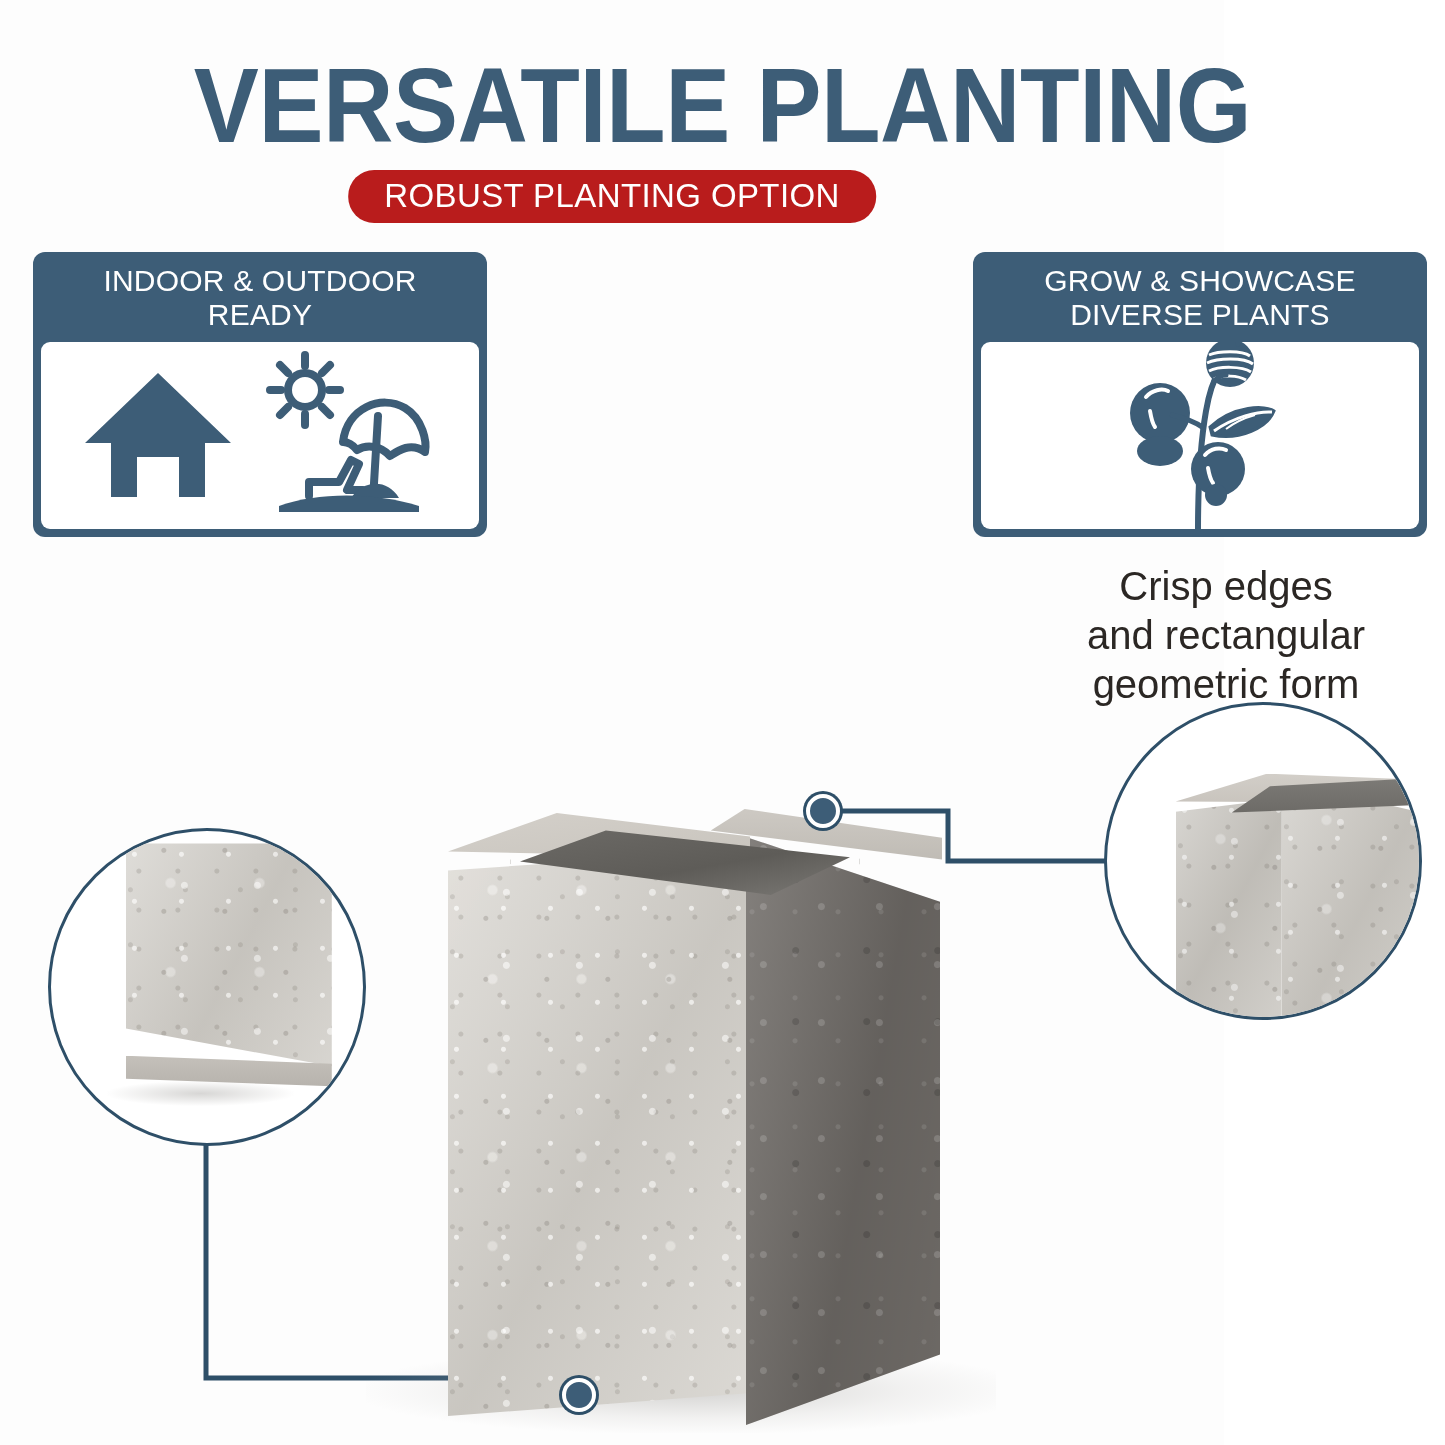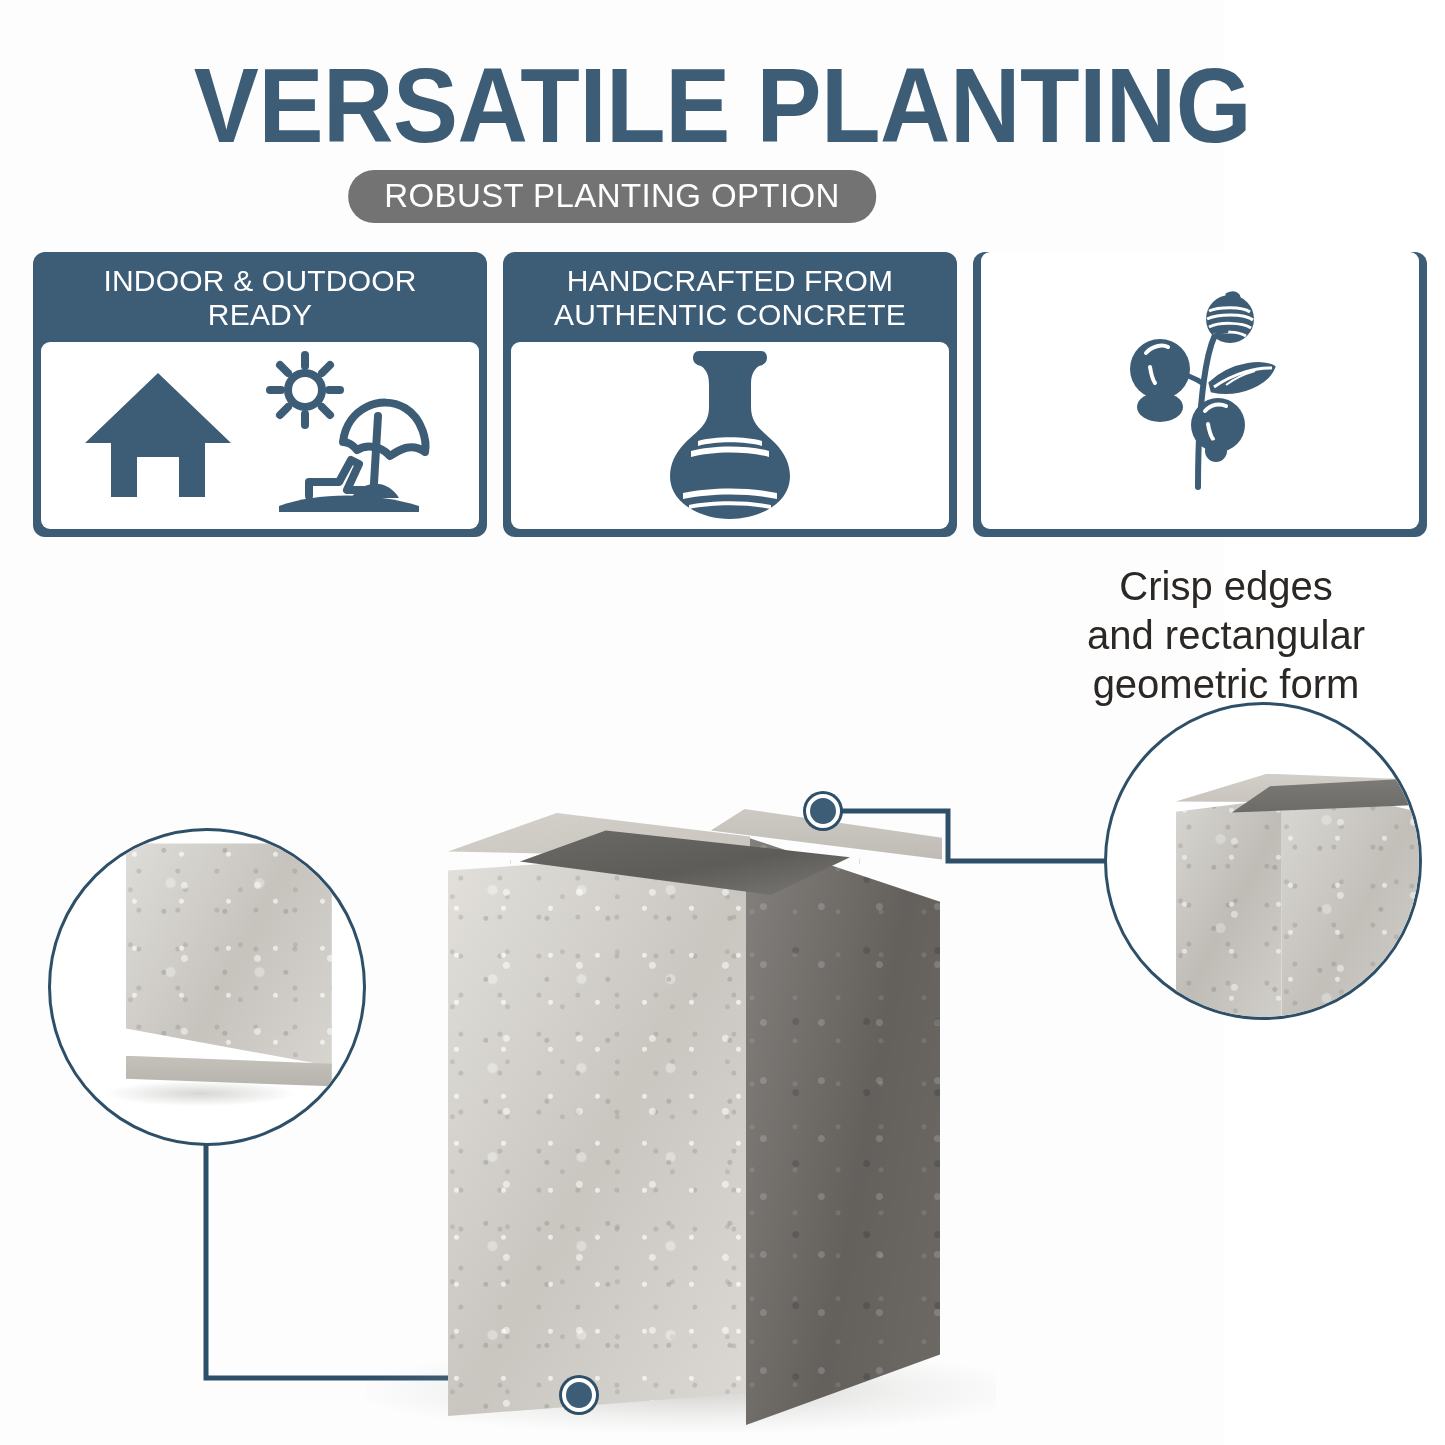--- a/index.html
+++ b/index.html
@@ -36,21 +36,21 @@
     transform-origin: 50% 50%;
     white-space: nowrap;
   }
 
   
   #subtitle-badge {
     position: absolute;
     top: 170px;
     left: 50%;
     transform: translateX(-50%);
-    background: #737373;
+    background: #b91c1c;
     border-radius: 26px;
     padding: 9px 36px 11px 36px;
     color: #ffffff;
     font-size: 33px;
     line-height: 1;
     font-weight: 400;
     letter-spacing: 0.4px;
     white-space: nowrap;
   }
 
@@ -300,38 +300,24 @@
 
             <path fill="none" stroke="#3d5d77" stroke-width="8" stroke-linejoin="round" stroke-linecap="round" d="M62 146 L62 132 L92 132 L104 110 L112 114 L100 140 L116 140"></path>
 
             <path fill="#3d5d77" d="M104 148 C116 130, 140 128, 152 148 Z"></path>
             <path fill="#3d5d77" d="M32 156 C70 142, 128 142, 172 156 L172 162 L32 162 Z"></path>
           </svg>
         </span>
       </div>
     </div>
 
+
     <div class="feature-card">
-      <div class="feature-card-header">HANDCRAFTED FROM
-AUTHENTIC CONCRETE</div>
-      <div class="feature-card-body">
-        <span class="feature-icon">
-          <svg width="150" height="180" viewBox="0 0 150 180" aria-hidden="true">
-            <path fill="#3d5d77" d="M44 6 L106 6 C110 6 112 9 112 13 C112 17 109 20 104 21 C98 25 96 31 96 40 L96 62 C96 80 108 86 120 98 C136 114 140 136 128 152 C117 166 96 174 75 174 C54 174 33 166 22 152 C10 136 14 114 30 98 C42 86 54 80 54 62 L54 40 C54 31 52 25 46 21 C41 20 38 17 38 13 C38 9 40 6 44 6 Z"></path>
-
-            <path fill="#ffffff" d="M43 96 C60 91 90 91 107 96 L107 101 C90 96 60 96 43 101 Z"></path>
-            <path fill="#ffffff" d="M36 106 C58 100 92 100 114 106 L114 112 C92 106 58 106 36 112 Z"></path>
-            <path fill="#ffffff" d="M28 148 C56 142 94 142 122 148 L122 154 C94 148 56 148 28 154 Z"></path>
-            <path fill="#ffffff" d="M34 160 C58 155 92 155 116 160 L116 164 C92 159 58 159 34 164 Z"></path>
-          </svg>
-        </span>
-      </div>
-    </div>
-
-    <div class="feature-card">
+      <div class="feature-card-header">GROW &amp; SHOWCASE
+DIVERSE PLANTS</div>
       <div class="feature-card-body">
         <span class="feature-icon">
           <svg width="180" height="200" viewBox="0 0 180 200" aria-hidden="true">
 
             <path fill="none" stroke="#3d5d77" stroke-width="6" stroke-linecap="round" d="M88 196 C88 150, 90 110, 96 76 C99 58, 104 44, 110 34"></path>
 
             <g>
               <circle cx="120" cy="28" r="24" fill="#3d5d77"></circle>
               <g stroke="#ffffff" stroke-width="3" fill="none">
                 <path d="M99 20 C108 16 132 15 140 21"></path>

